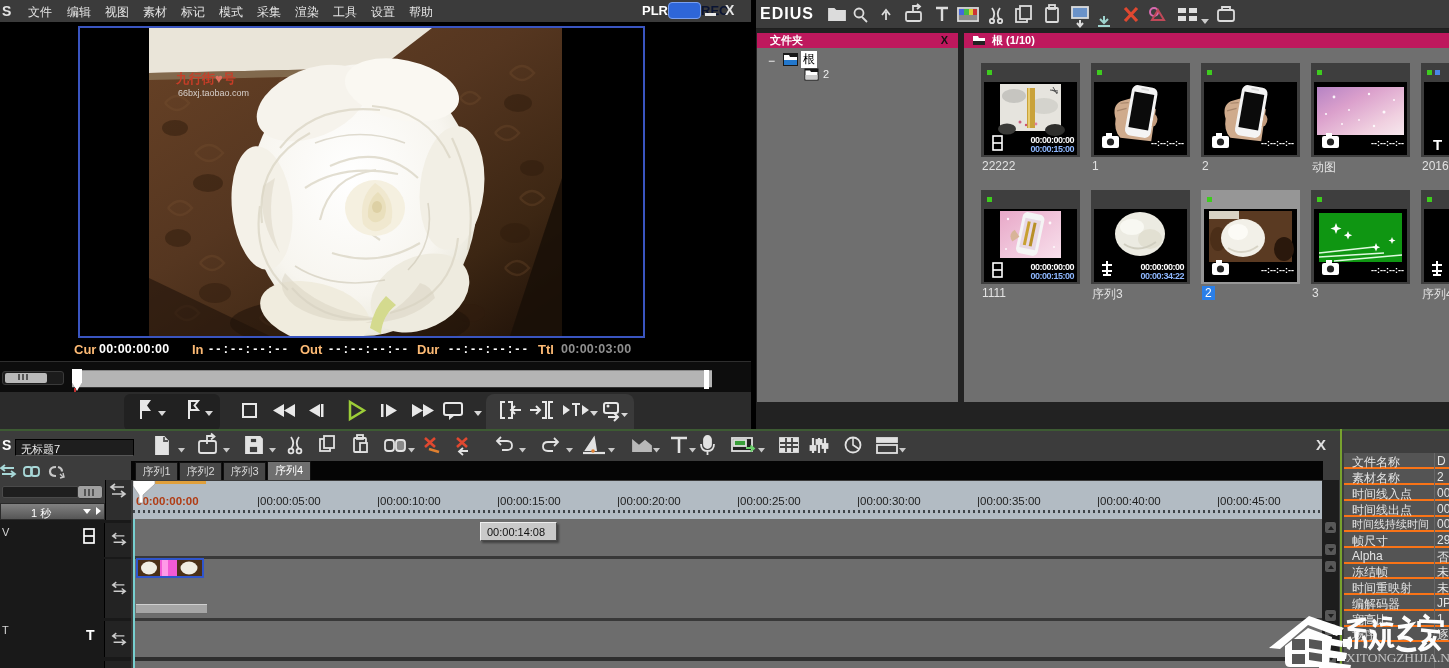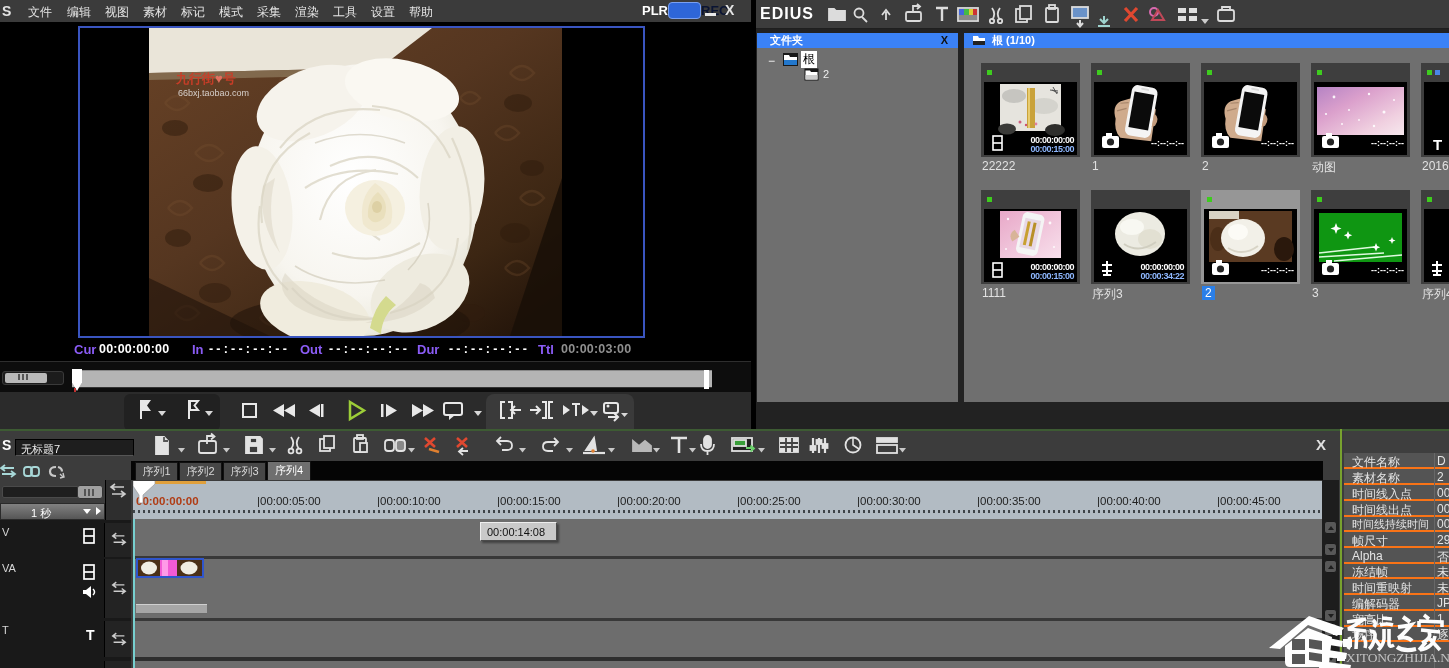--- a/index.html
+++ b/index.html
@@ -1,35 +1,35 @@
 <!DOCTYPE html>
 <html><head>
 <meta charset="utf-8">
 <style>
 * { margin:0; padding:0; box-sizing:border-box; }
 html,body { width:1449px; height:668px; background:#000; overflow:hidden;
   font-family:"Liberation Sans", sans-serif; }
 .abs { position:absolute; }
 #stage { position:relative; width:1449px; height:668px; background:#000; overflow:hidden; }
-.tc { font-weight:bold; font-size:13px; color:#8b5cf6; }
+.tc { font-weight:bold; font-size:13px; color:#fdba74; }
 .tcv { font-weight:bold; font-size:12.5px; color:#fff; letter-spacing:0.2px; }
 .tcd { font-weight:bold; font-size:12.5px; color:#fff; letter-spacing:3.2px; }
 
 #menubar { left:0; top:0; width:751px; height:22px; background:#3b3b3b; }
 #menubar .mi { position:absolute; top:4px; font-size:12px; color:#e4e4e4; }
 #vidbrd { left:78px; top:26px; width:567px; height:312px; border:2px solid #3a55c0; background:#000; }
 #tcrow { left:0; top:338px; width:751px; height:21px; background:#000; }
 #tcrow span { position:absolute; top:4px; }
 #scrubrow { left:0; top:361px; width:751px; height:31px; background:#0d0d0d; border-top:1px solid #2e2e2e; }
 #transrow { left:0; top:392px; width:751px; height:39px; background:#2b2b2b; }
 .tgroup { position:absolute; top:2px; height:37px; }
 
 #binwin { left:756px; top:0; width:693px; height:431px; background:#222; }
 #bintool { position:absolute; left:0; top:0; width:693px; height:29px; background:#3c3c3c; border-bottom:1px solid #1f1f1f; }
-.phdr { position:absolute; height:15px; background:#3b82f6; color:#fff; font-size:11px; font-weight:bold; line-height:15px; }
+.phdr { position:absolute; height:15px; background:#be185d; color:#fff; font-size:11px; font-weight:bold; line-height:15px; }
 #ftree { position:absolute; left:1px; top:48px; width:201px; height:354px; background:#6f6f6f; }
 #binbody { position:absolute; left:208px; top:48px; width:485px; height:354px; background:#6f6f6f; overflow:hidden; }
 #bintabs { position:absolute; left:0; top:402px; width:693px; height:29px; background:#0a0a0a; }
 .btab { position:absolute; top:0; height:17px; font-size:11px; color:#ddd; text-align:center; line-height:17px; border:1px solid #191919; border-bottom:none; background:#424242; }
 .card { position:absolute; width:99px; height:94px; background:#3e3e3e; }
 .cthumb { position:absolute; left:3px; top:19px; width:93px; height:73px; background:#000; overflow:hidden; }
 .cdot { position:absolute; left:6px; top:7px; width:5px; height:5px; background:#3ecc1e; }
 .clabel { position:absolute; top:96px; left:1px; font-size:12px; color:#e2e2e2; white-space:nowrap; }
 
 #tlwin { left:0; top:429px; width:1449px; height:239px; background:#3c3c3c; }
@@ -695,31 +695,20 @@
     </div>
     <div class="abs" style="left:104px;top:43px;width:27px;height:34px;background:#232323;border-left:1px solid #000;">
       <svg class="abs" style="left:5px;top:9px;" width="18" height="15" viewBox="0 0 20 16">
             <g stroke="#ccc" stroke-width="1.6" fill="none">
               <path d="M16,4 L4,4 M7,1 L3,4 L7,7"></path>
               <path d="M4,11 L16,11 M13,8 L17,11 L13,14"></path>
             </g>
           </svg>
     </div>
 
-    <div class="abs" style="left:0;top:79px;width:104px;height:59px;background:#191919;">
-      <span class="tname">VA</span>
-      <svg class="abs" style="left:83px;top:5px;" width="12" height="16" viewBox="0 0 12 16">
-            <rect x="1" y="1" width="10" height="14" fill="none" stroke="#fff" stroke-width="1.7"></rect>
-            <path d="M1,8 L11,8" stroke="#fff" stroke-width="1.7"></path>
-          </svg>
-      <svg class="abs" style="left:82px;top:26px;" width="16" height="14" viewBox="0 0 16 14">
-            <path d="M1,5 L4,5 L9,1 L9,13 L4,9 L1,9 Z" fill="#fff"></path>
-            <path d="M11,4 Q14,7 11,10" stroke="#fff" stroke-width="1.5" fill="none"></path>
-          </svg>
-    </div>
     <div class="abs" style="left:104px;top:79px;width:27px;height:59px;background:#232323;border-left:1px solid #000;">
       <svg class="abs" style="left:5px;top:22px;" width="18" height="15" viewBox="0 0 20 16">
             <g stroke="#ccc" stroke-width="1.6" fill="none">
               <path d="M16,4 L4,4 M7,1 L3,4 L7,7"></path>
               <path d="M4,11 L16,11 M13,8 L17,11 L13,14"></path>
             </g>
           </svg>
     </div>
 
     <div class="abs" style="left:0;top:141px;width:104px;height:36px;background:#191919;">

